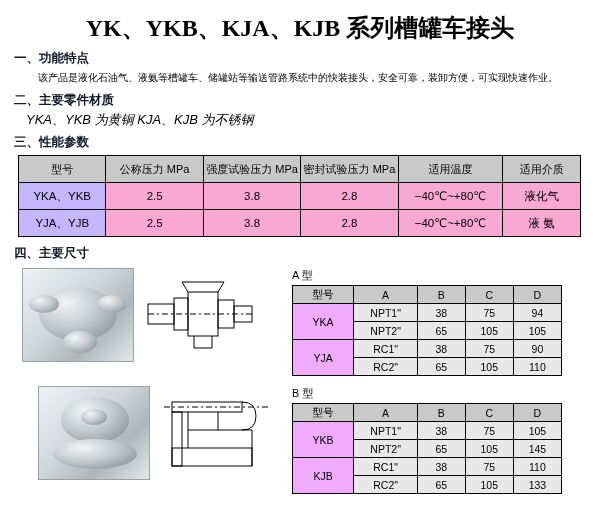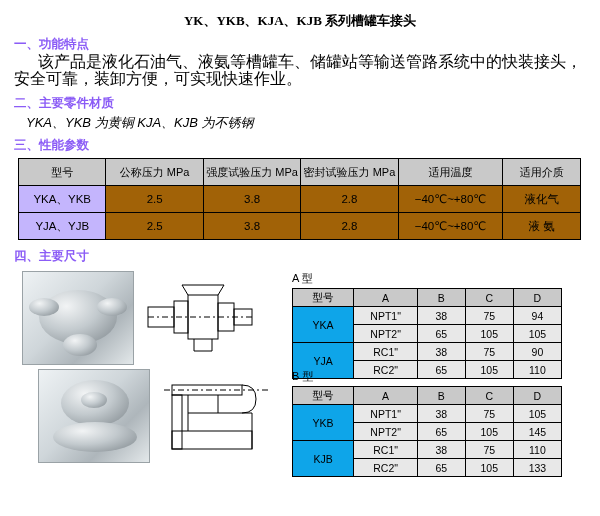--- a/index.html
+++ b/index.html
@@ -10,37 +10,36 @@
     color:#000;
     position:relative;
     overflow:hidden;
   }
   .page{position:relative;width:600px;height:516px;}
 
   .title{
     text-align:center;
     font-family:"Liberation Serif","DejaVu Serif",serif;
     font-weight:bold;
-    font-size:13px;
+    font-size:24px;
     letter-spacing:0px;
     padding-top:12px;
   }
 
   .sec-head{
-    color:#8b5cf6;
+    color:#0f172a;
     font-weight:bold;
     font-size:12.5px;
     margin:6px 0 2px 14px;
   }
   .para{
-    font-size:16px;
+    font-size:10px;
     line-height:17px;
     margin:0 14px 0 14px;
     text-indent:24px;
-    font-family:Liberation Mono, monospace;
   }
   .para2{
     font-size:13px;
     line-height:17px;
     margin:0 14px 0 26px;
     text-indent:0;
     font-style:italic;
   }
 
   
@@ -54,21 +53,21 @@
     border:1px solid #000;
     text-align:center;
     height:26px;
     padding:0 2px;
   }
   table.perf th{
     background:#c9c9c9;
     font-weight:normal;
     font-size:11px;
   }
-  table.perf td{background:#a16207;}
+  table.perf td{background:#f9a8d4;}
   table.perf td.first{background:#c4b5fd;}
   .w1{width:100px;}
   .w2{width:118px;}
   .w3{width:118px;}
   .w4{width:110px;}
   .w5{width:95px;}
 
   
   .dim-wrap{position:relative;margin-top:6px;}
   .photo{
@@ -103,21 +102,21 @@
     width:270px;
   }
   table.dim th, table.dim td{
     border:1px solid #000;
     text-align:center;
     height:17px;
     padding:0 1px;
   }
   table.dim th{background:#c9c9c9;font-weight:normal;}
   table.dim td{background:#e8e8e8;}
-  table.dim td.model{background:#0ea5e9;}
+  table.dim td.model{background:#f0abfc;}
   .dc1{width:62px;}
   .dc2{width:64px;}
   .dc3{width:48px;}
   .dc4{width:48px;}
   .dc5{width:48px;}
 
   .right-col{position:absolute;left:292px;}
 
   .svgline{stroke:#000;fill:none;stroke-width:1;}
 </style>
@@ -235,21 +234,21 @@
               <td>65</td>
               <td>105</td>
               <td>110</td>
             </tr>
           </tbody>
         </table>
       </div>
     </div>
   </div>
 
-  <div class="dim-wrap" style="margin-top:4px;padding-left:16px;">
+  <div class="dim-wrap" style="margin-top:24px;padding-left:16px;">
     <div class="row-unit">
       <div class="photo">
         <div class="lump" style="width:68px;height:46px;left:22px;top:10px;"></div>
         <div class="lump" style="width:84px;height:30px;left:14px;top:52px;"></div>
         <div class="lump" style="width:26px;height:16px;left:42px;top:22px;"></div>
       </div>
 
       <div class="drawbox">
         <svg width="118" height="92" viewBox="0 0 118 92">
           <g class="svgline">

